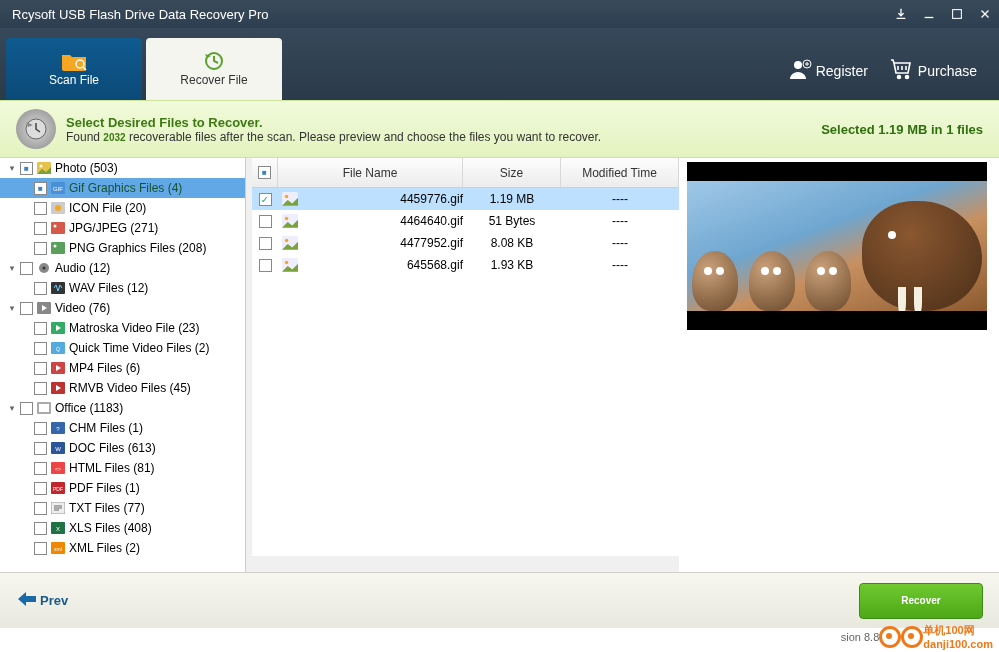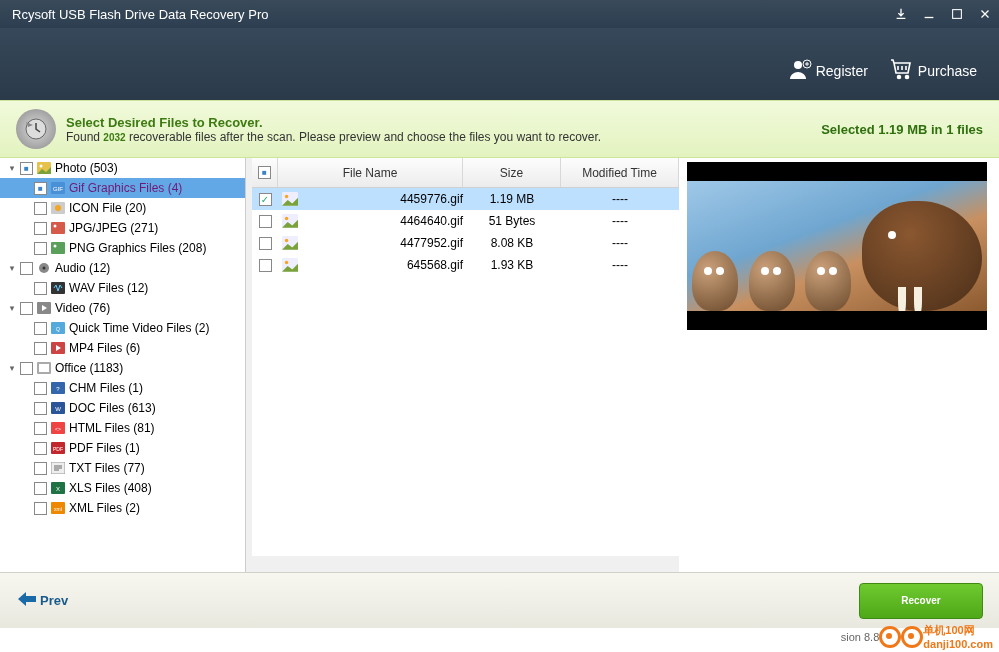--- a/index.html
+++ b/index.html
@@ -30,21 +30,21 @@
 .banner-text .line2 { font-size: 12px; color: #333; }
 .banner-text .line2 .big { color: #3d7a12; font-weight: bold; font-size: 10px; }
 .banner-right { margin-left: auto; color: #2f6f0e; font-weight: bold; font-size: 13px; }
 
 
 .main { display: flex; height: 414px; }
 
 
 .tree { width: 246px; border-right: 1px solid #ccc; overflow-y: auto; font-size: 12px; background: #fff; }
 .tree-row { display: flex; align-items: center; height: 20px; padding-left: 4px; gap: 3px; cursor: pointer; white-space: nowrap; }
-.tree-row.sel { background: #63a8e6; color: #701a75; }
+.tree-row.sel { background: #63a8e6; color: #14532d; }
 .tree-row .indent0 { width: 0; }
 .tree-row .indent1 { width: 14px; }
 .twisty { width: 10px; height: 10px; font-size: 9px; color: #666; display: inline-flex; justify-content: center; }
 .cbx { width: 13px; height: 13px; border: 1px solid #888; display: inline-flex; align-items: center; justify-content: center; background: #fff; font-size: 10px; color: #2a7; }
 .cbx.ck::after { content: "■"; color: #3a83c4; font-size: 8px; }
 .tree-icon { width: 16px; height: 14px; display: inline-flex; align-items: center; justify-content: center; }
 .tree-icon svg { width: 14px; height: 12px; }
 
 .splitter { width: 6px; background: #f0f0f0; cursor: col-resize; }
 
@@ -112,20 +112,38 @@
       </div>
     <div>
         <svg viewBox="0 0 16 16" stroke="#fff" stroke-width="1.5">
           <path d="M4 4l8 8M12 4l-8 8"></path>
         </svg>
       </div>
   </div>
 </div>
 
 <div class="header">
+  <div class="tabbar">
+    <div class="tab inactive">
+      <span class="tab-icon"><svg viewBox="0 0 26 20">
+            <path fill="#f5a623" d="M1 4h8l2 2h14v12a2 2 0 0 1-2 2H3a2 2 0 0 1-2-2z"></path>
+            <circle cx="19" cy="13" r="4" fill="none" stroke="#fff" stroke-width="1.5"></circle>
+            <path stroke="#fff" stroke-width="1.5" d="M22 16l3 3"></path>
+          </svg></span>
+      <span>Scan File</span>
+    </div>
+    <div class="tab active">
+      <span class="tab-icon"><svg viewBox="0 0 26 20">
+            <circle cx="13" cy="10" r="8" fill="none" stroke="#5aa02c" stroke-width="2"></circle>
+            <path d="M13 5v5l4 2" stroke="#5aa02c" stroke-width="2" fill="none"></path>
+            <path d="M4 3l2 4 4-2" fill="#5aa02c"></path>
+          </svg></span>
+      <span>Recover File</span>
+    </div>
+  </div>
   <div class="header-right">
     <div class="hdr-btn">
       <span><svg viewBox="0 0 24 24" fill="#fff">
             <circle cx="10" cy="8" r="4"></circle>
             <path d="M2 22c0-4 4-7 8-7s8 3 8 7z"></path>
             <circle cx="19" cy="7" r="4" fill="none" stroke="#fff"></circle>
             <path d="M19 5v4M17 7h4" stroke="#fff"></path>
           </svg></span>
       <span>Register</span>
     </div>
@@ -257,37 +275,61 @@
           </svg>
         </span>
         <span>Video (76)</span>
       </div>
       <div class="tree-row">
         <span class="indent1"></span>
         <span class="twisty"></span>
         <span class="cbx"></span>
         <span class="tree-icon">
           <svg viewBox="0 0 14 12">
+            <rect width="14" height="12" rx="1" fill="#3a6"></rect>
+            <path d="M5 3v6l5-3z" fill="#fff"></path>
+          </svg>
+        </span>
+        <span>Matroska Video File (23)</span>
+      </div>
+      <div class="tree-row">
+        <span class="indent1"></span>
+        <span class="twisty"></span>
+        <span class="cbx"></span>
+        <span class="tree-icon">
+          <svg viewBox="0 0 14 12">
             <rect width="14" height="12" rx="1" fill="#5ad"></rect>
             <text x="7" y="9" font-size="5" fill="#fff" text-anchor="middle">Q</text>
           </svg>
         </span>
         <span>Quick Time Video Files (2)</span>
       </div>
       <div class="tree-row">
         <span class="indent1"></span>
         <span class="twisty"></span>
         <span class="cbx"></span>
         <span class="tree-icon">
           <svg viewBox="0 0 14 12">
             <rect width="14" height="12" rx="1" fill="#c44"></rect>
             <path d="M5 3v6l5-3z" fill="#fff"></path>
           </svg>
         </span>
         <span>MP4 Files (6)</span>
+      </div>
+      <div class="tree-row">
+        <span class="indent1"></span>
+        <span class="twisty"></span>
+        <span class="cbx"></span>
+        <span class="tree-icon">
+          <svg viewBox="0 0 14 12">
+            <rect width="14" height="12" rx="1" fill="#b33"></rect>
+            <path d="M5 3v6l5-3z" fill="#fff"></path>
+          </svg>
+        </span>
+        <span>RMVB Video Files (45)</span>
       </div>
       <div class="tree-row">
         <span class="indent0"></span>
         <span class="twisty">▾</span>
         <span class="cbx"></span>
         <span class="tree-icon">
           <svg viewBox="0 0 14 12">
             <rect width="14" height="12" rx="1" fill="#aaa"></rect>
             <rect x="2" y="2" width="10" height="8" fill="#fff"></rect>
           </svg>

